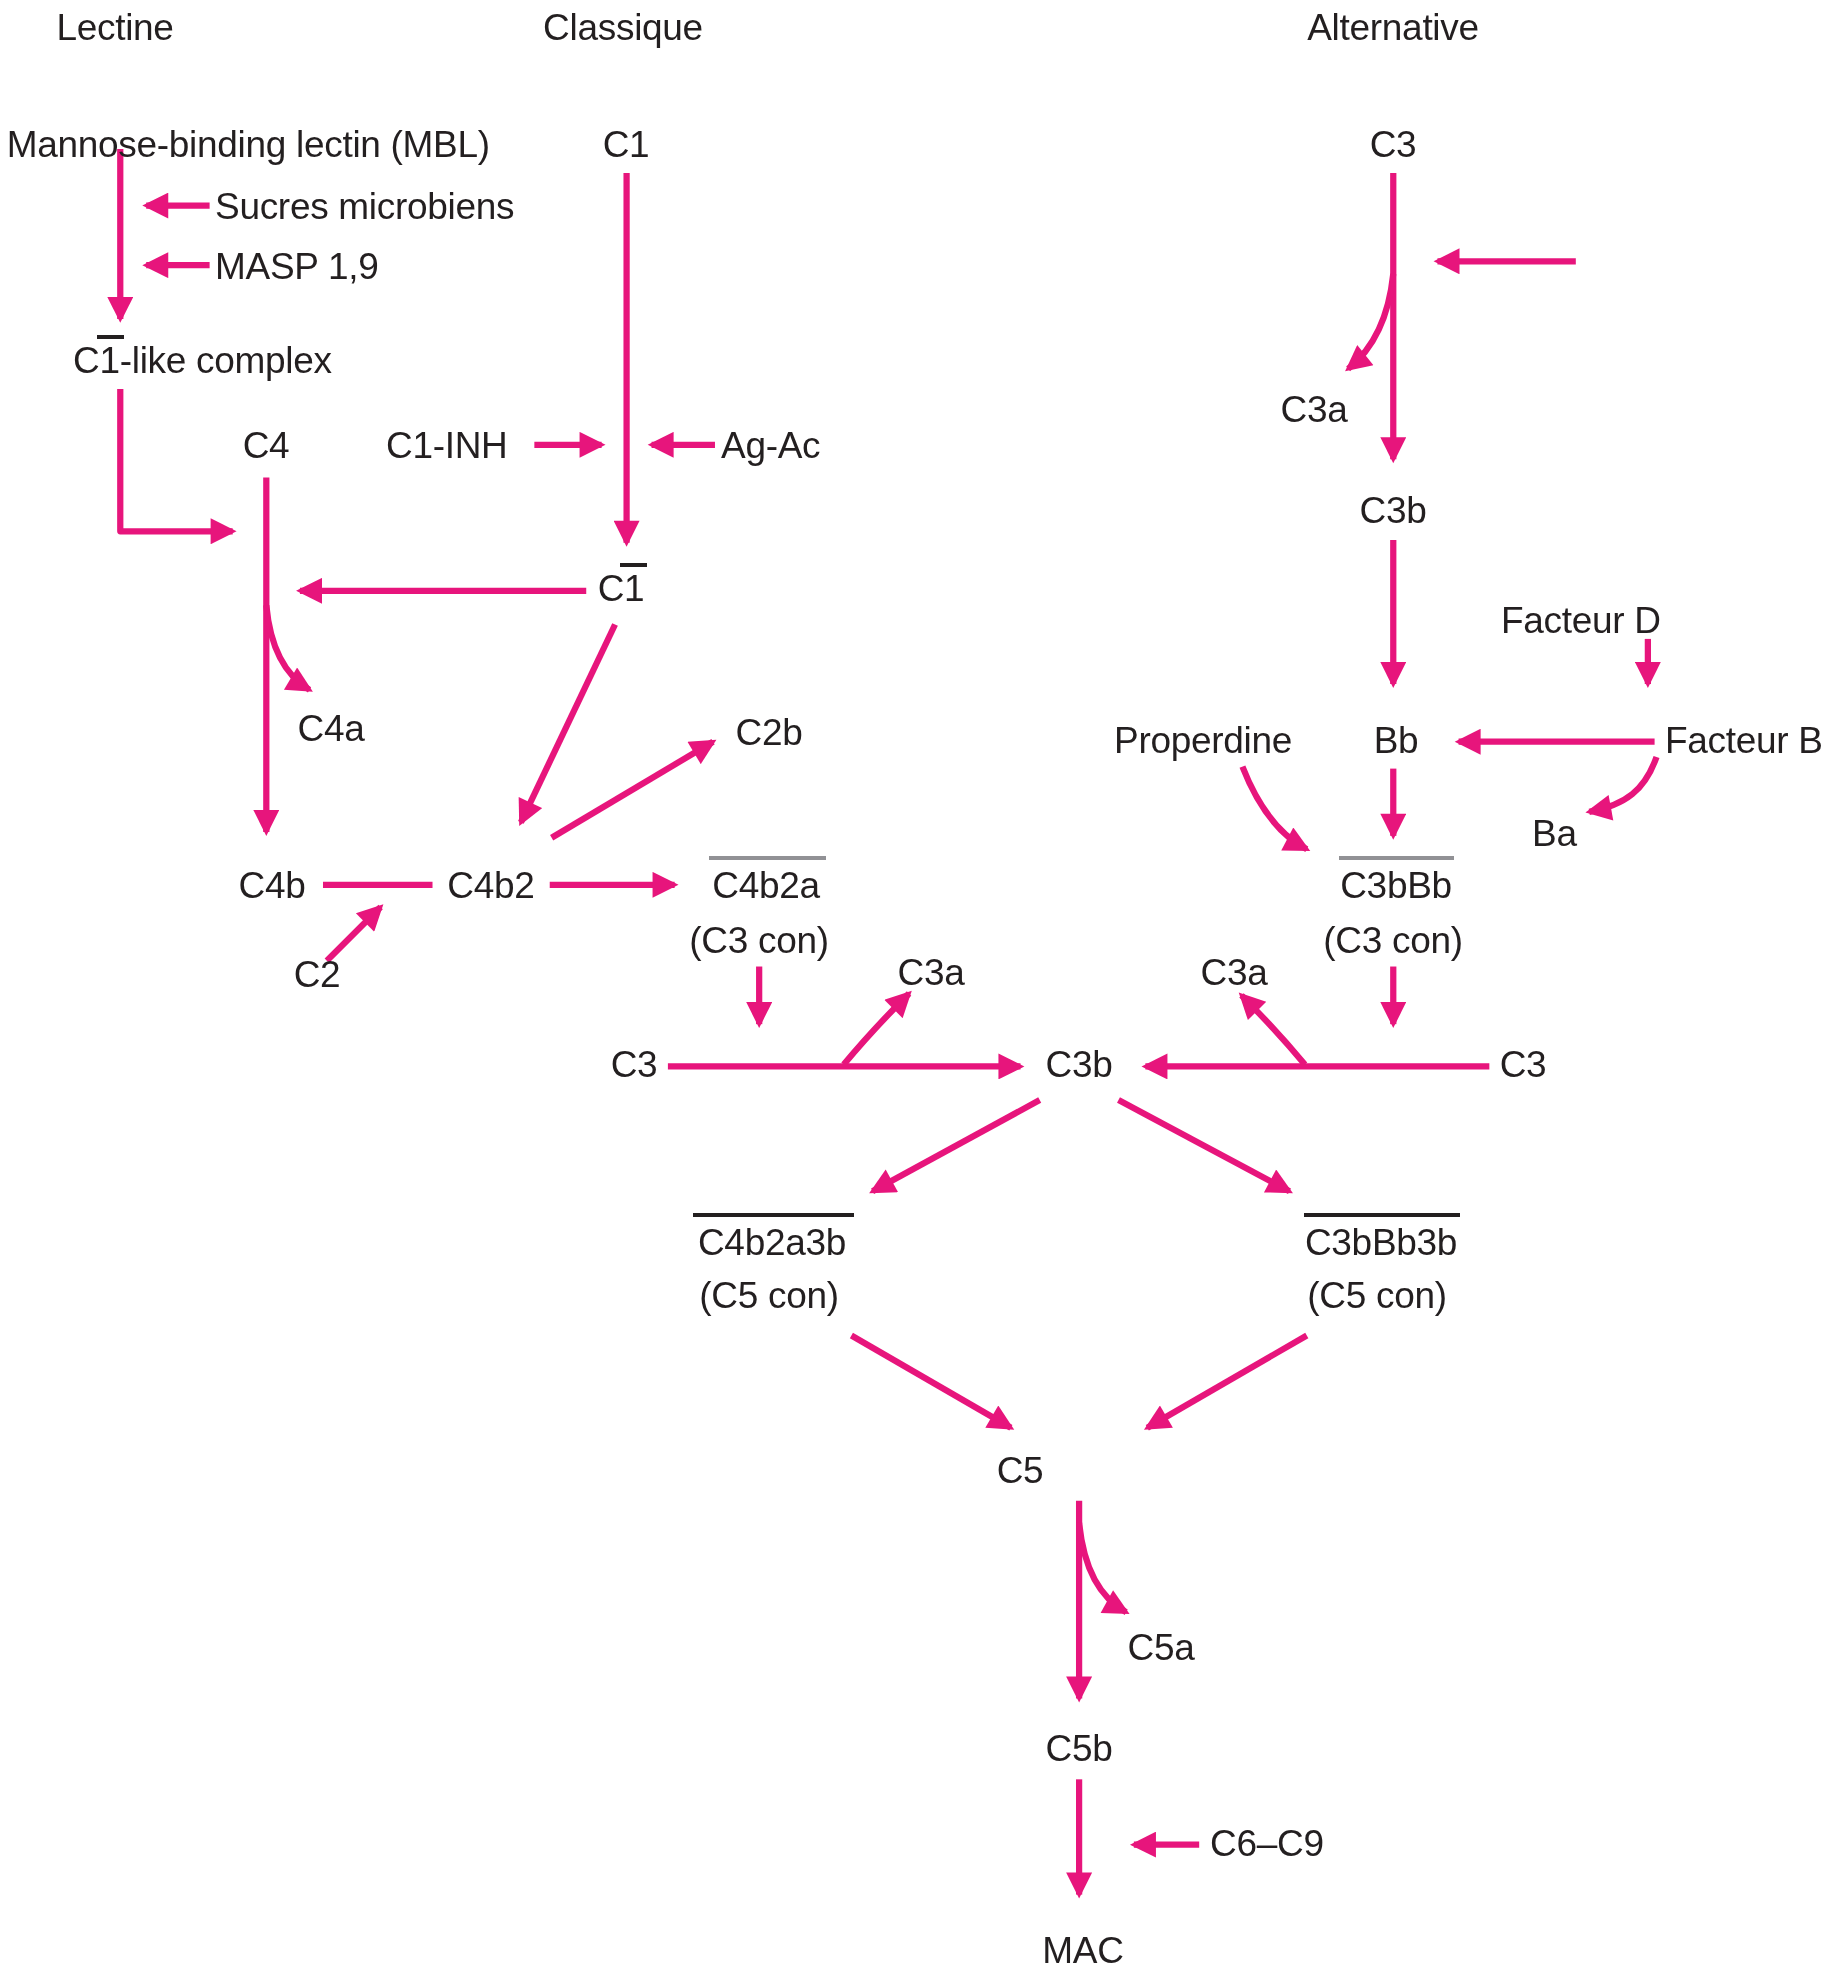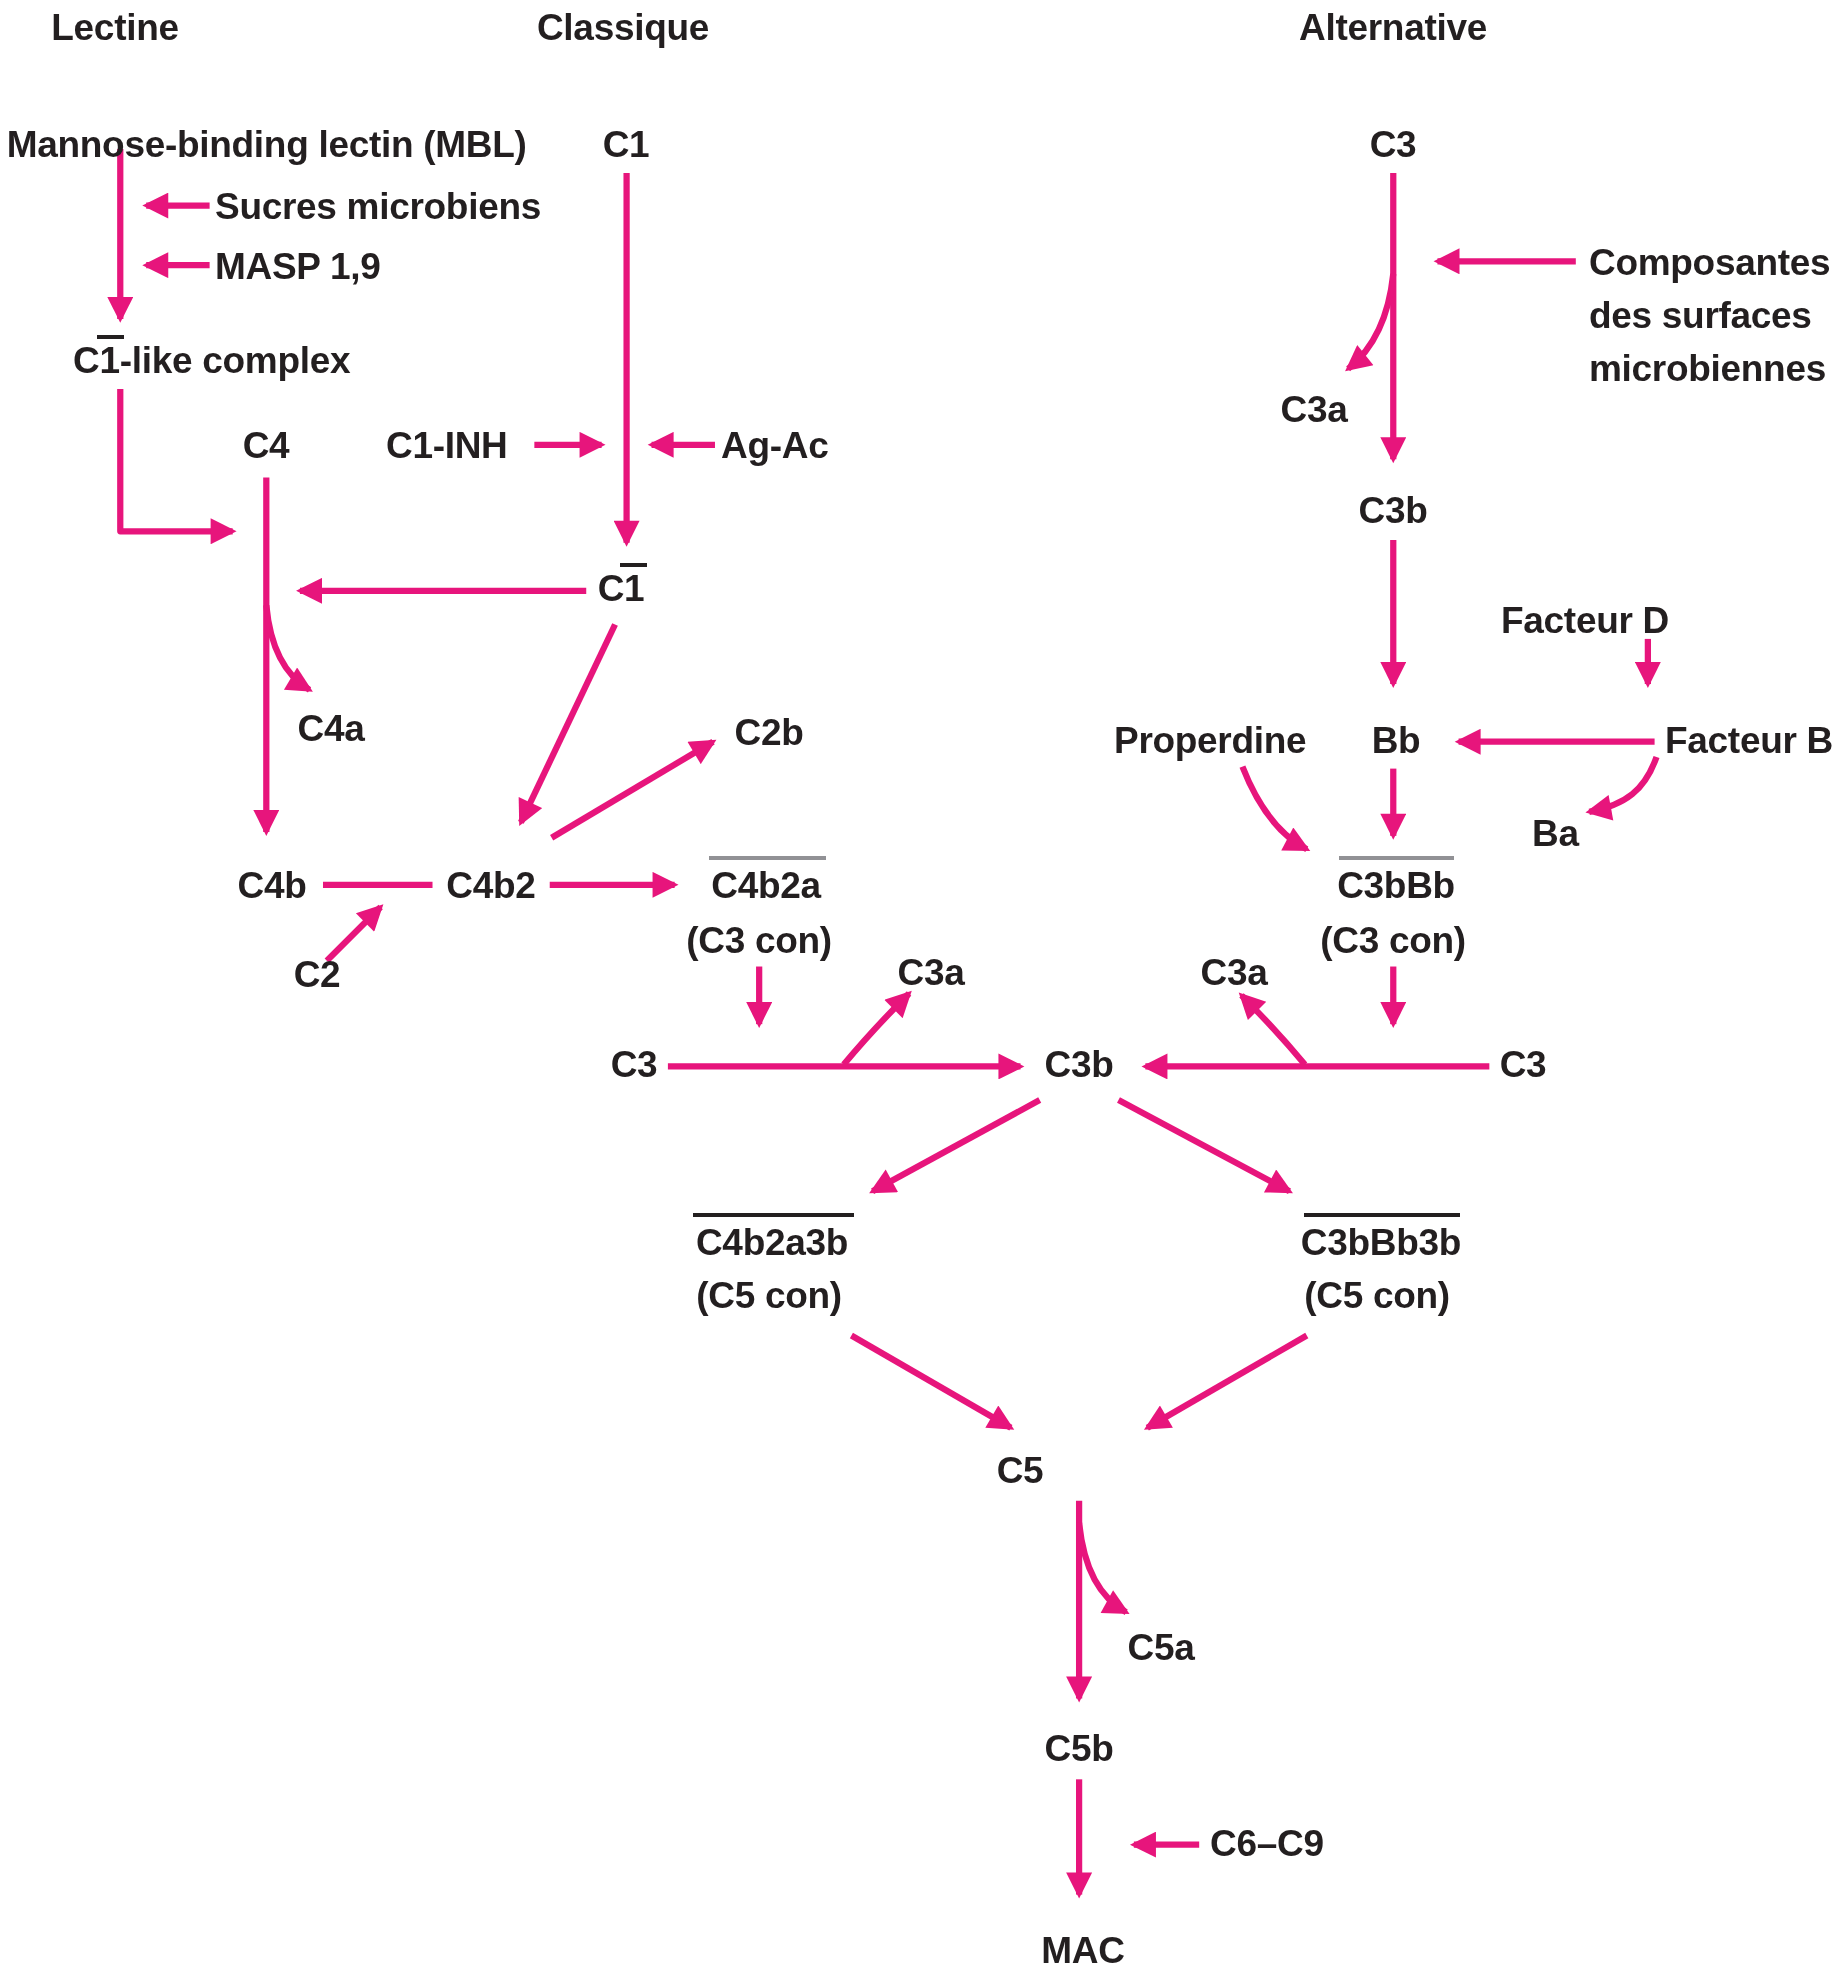--- a/index.html
+++ b/index.html
@@ -7,21 +7,21 @@
     position:relative;
     width:1845px; height:1983px;
     background:#ffffff;
     font-family:"Liberation Sans","DejaVu Sans",sans-serif;
     overflow:hidden;
   }
   .label {
     position:absolute;
     font-size:37px;
     line-height:44px;
-    font-weight:700;
+    font-weight:400;
     color:var(--text,#231f20);
     white-space:nowrap;
     letter-spacing:-0.3px;
   }
   .ctr { transform:translateX(-50%); }
   .multiline { white-space:pre-line; line-height:53px; }
   .ovb { position:absolute; height:3.8px; background:var(--overbar-black,#231f20); }
   .ovb.gray { background:var(--overbar-gray,#919195); }
   svg.arrows { position:absolute; left:0; top:0; }
   svg.arrows path.ln {
@@ -103,23 +103,20 @@
   <div class="ovb" style="left:620px;top:563px;width:27px"></div>
   <div class="label ctr" style="left:769px;top:711px">C2b</div>
   <div class="label ctr" style="left:272px;top:864px">C4b</div>
   <div class="label ctr" style="left:491px;top:864px">C4b2</div>
   <div class="label ctr" style="left:766px;top:864px">C4b2a</div>
   <div class="ovb gray" style="left:709px;top:856px;width:117px"></div>
   <div class="label ctr" style="left:759px;top:919px">(C3 con)</div>
   <div class="label ctr" style="left:317px;top:953px">C2</div>
 
   <div class="label ctr" style="left:1393px;top:123px">C3</div>
-  <div class="label multiline" style="left:1589px;top:236px">Composantes
-des surfaces
-microbiennes</div>
   <div class="label ctr" style="left:1314px;top:388px">C3a</div>
   <div class="label ctr" style="left:1393px;top:489px">C3b</div>
   <div class="label" style="left:1501px;top:599px">Facteur D</div>
   <div class="label" style="left:1114px;top:719px">Properdine</div>
   <div class="label ctr" style="left:1396px;top:719px">Bb</div>
   <div class="label" style="left:1665px;top:719px">Facteur B</div>
   <div class="label" style="left:1532px;top:812px">Ba</div>
   <div class="label ctr" style="left:1396px;top:864px">C3bBb</div>
   <div class="ovb gray" style="left:1339px;top:856px;width:115px"></div>
   <div class="label ctr" style="left:1393px;top:919px">(C3 con)</div>

